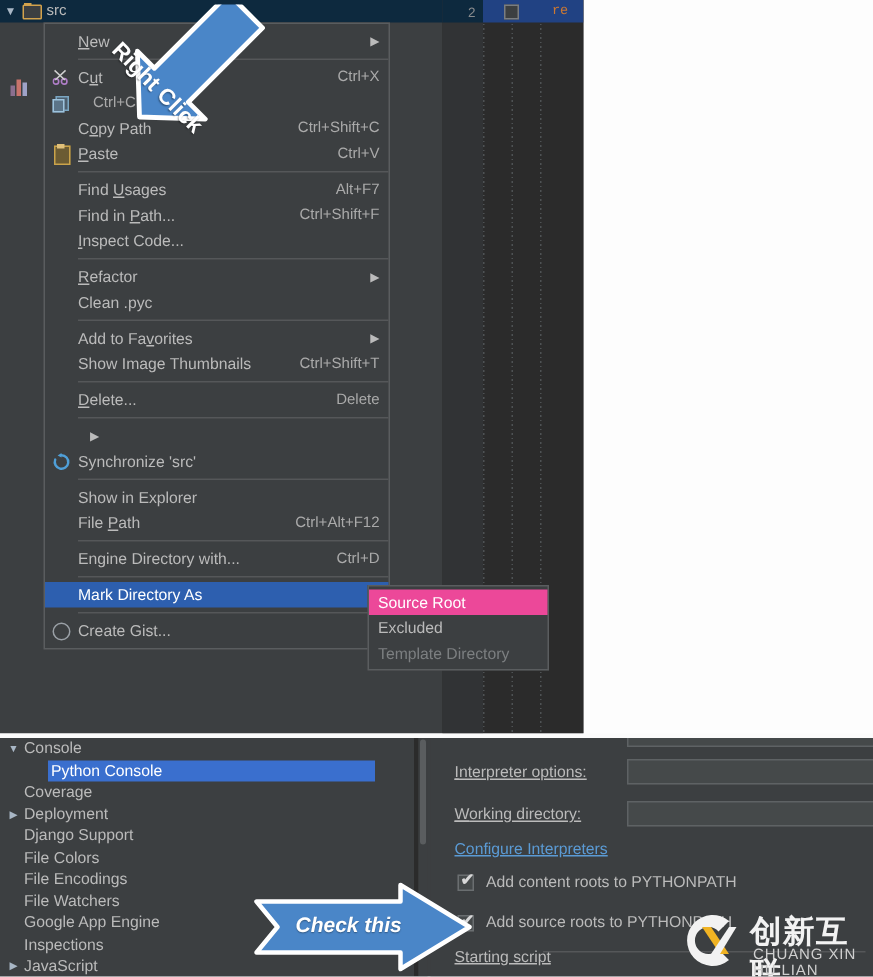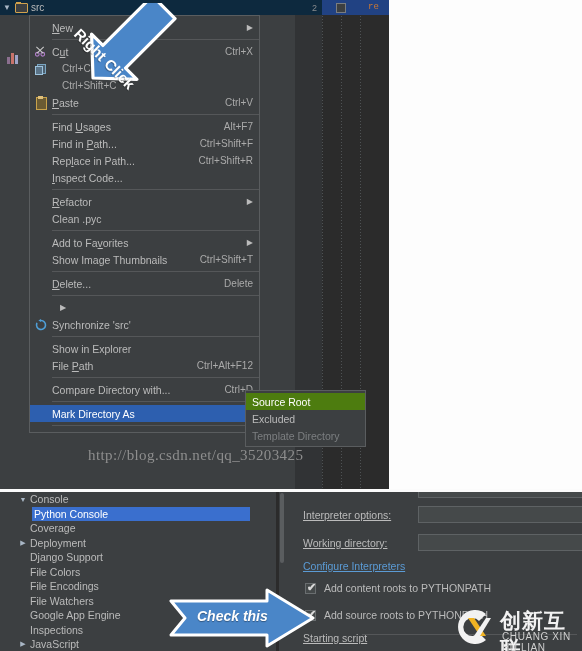--- a/index.html
+++ b/index.html
@@ -106,21 +106,21 @@
   .g-paste::after { content:''; position:absolute; left:3px; top:-1px; width:5px; height:3px;
     background:#e0c07a; }
   .g-gist { width:12px; height:12px; border:1px solid #9aa0a6; border-radius:50%; }
 
   
   #submenu {
     position: absolute; left: 245px; top: 390px; width: 121px;
     background: #3c3f41; border: 1px solid #5a5d5f; padding: 2px 0;
   }
   #submenu .mi { padding-left: 6px; }
-  #submenu .mi.sel { background: #4d7c0f; }
+  #submenu .mi.sel { background: #ec4899; }
   #submenu .mi.dim { color: #7c7f81; }
 
   
   .watermark {
     position: absolute; left: 88px; top: 447px; width: 300px;
     color: #8e8e8e; font-size: 15px; letter-spacing: .4px;
     font-family: "Liberation Serif", serif; white-space: nowrap;
   }
 
   
@@ -134,21 +134,21 @@
   #bottom-panel {
     position: absolute; left: 0; top: 492px; width: 582px; height: 159px;
     background: #3c3f41; overflow: hidden;
   }
   #settings-tree {
     position: absolute; left: 0; top: 0; width: 276px; height: 159px;
     background: #3c3f41;
   }
   .st-row {
     height: 14.5px; display: flex; align-items: center;
-    color: #bbbbbb; font-size: 10.5px; padding-left: 16px;
+    color: #bbbbbb; font-size: 10.5px; padding-left: 2px;
   }
   .st-row .exp { width: 14px; text-align: center; color: #a9b7c6; font-size: 7px; }
   .st-row.child { padding-left: 32px; }
   .st-row.sel-row { }
   .st-sel-box {
     background: #3a6fce; color: #ffffff; display: inline-block;
     padding: 0 2px; width: 218px; height: 14px; line-height: 14px;
   }
   .st-divider {
     position: absolute; left: 276px; top: 0; width: 3px; height: 159px;
@@ -279,20 +279,21 @@
 
       <div class="mi">
         <span class="ico g-copy-wrap">
             <span class="g-copy"></span>
           </span>
         <span class="acc">Ctrl+C</span>
       </div>
 
       <div class="mi">
         <span class="ico"></span>
+        <span class="lbl">C<span class="u">o</span>py Path</span>
         <span class="acc">Ctrl+Shift+C</span>
       </div>
 
 
       <div class="mi">
         <span class="ico">
             <span class="g-paste"></span>
           </span>
         <span class="lbl"><span class="u">P</span>aste</span>
         <span class="acc">Ctrl+V</span>
@@ -305,25 +306,20 @@
         <span class="lbl">Find <span class="u">U</span>sages</span>
         <span class="acc">Alt+F7</span>
       </div>
 
       <div class="mi">
         <span class="ico"></span>
         <span class="lbl">Find in <span class="u">P</span>ath...</span>
         <span class="acc">Ctrl+Shift+F</span>
       </div>
 
-      <div class="mi">
-        <span class="ico"></span>
-        <span class="lbl">Rep<span class="u">l</span>ace in Path...</span>
-        <span class="acc">Ctrl+Shift+R</span>
-      </div>
 
       <div class="mi">
         <span class="ico"></span>
         <span class="lbl"><span class="u">I</span>nspect Code...</span>
       </div>
 
       <div class="sep"></div>
 
       <div class="mi">
         <span class="ico"></span>
@@ -385,49 +381,54 @@
       <div class="mi">
         <span class="ico"></span>
         <span class="lbl">File <span class="u">P</span>ath</span>
         <span class="acc">Ctrl+Alt+F12</span>
       </div>
 
       <div class="sep"></div>
 
       <div class="mi">
         <span class="ico"></span>
-        <span class="lbl">Compare Directory with...</span>
+        <span class="lbl">Engine Directory with...</span>
         <span class="acc">Ctrl+D</span>
       </div>
 
       <div class="sep"></div>
 
       <div class="mi sel">
         <span class="ico"></span>
         <span class="lbl">Mark Directory As</span>
         <span class="sub">▶</span>
       </div>
 
       <div class="sep"></div>
 
+      <div class="mi">
+        <span class="ico">
+            <span class="g-gist"></span>
+          </span>
+        <span class="lbl">Create Gist...</span>
+      </div>
     </div>
 
     <div id="submenu">
       <div class="mi sel">
         <span class="lbl">Source Root</span>
       </div>
       <div class="mi">
         <span class="lbl">Excluded</span>
       </div>
       <div class="mi dim">
         <span class="lbl">Template Directory</span>
       </div>
     </div>
 
-    <div class="watermark">http://blog.csdn.net/qq_35203425</div>
 
     <div class="arrow-wrap" style="left:55px;top:3px;width:135px;height:92px;">
       <svg width="135" height="92" viewBox="0 0 135 92">
         <g transform="rotate(135 67 46)">
           <path d="M8 30 L78 30 L78 14 L108 46 L78 78 L78 62 L8 62 Z" fill="#4a86c8" stroke="#ffffff" stroke-width="3.2" stroke-linejoin="round"></path>
         </g>
       </svg>
       <div class="arrow-label" style="left:28px;top:22px;font-size:15px;
            transform:rotate(45deg); transform-origin: left top;">Right Click</div>
     </div>

